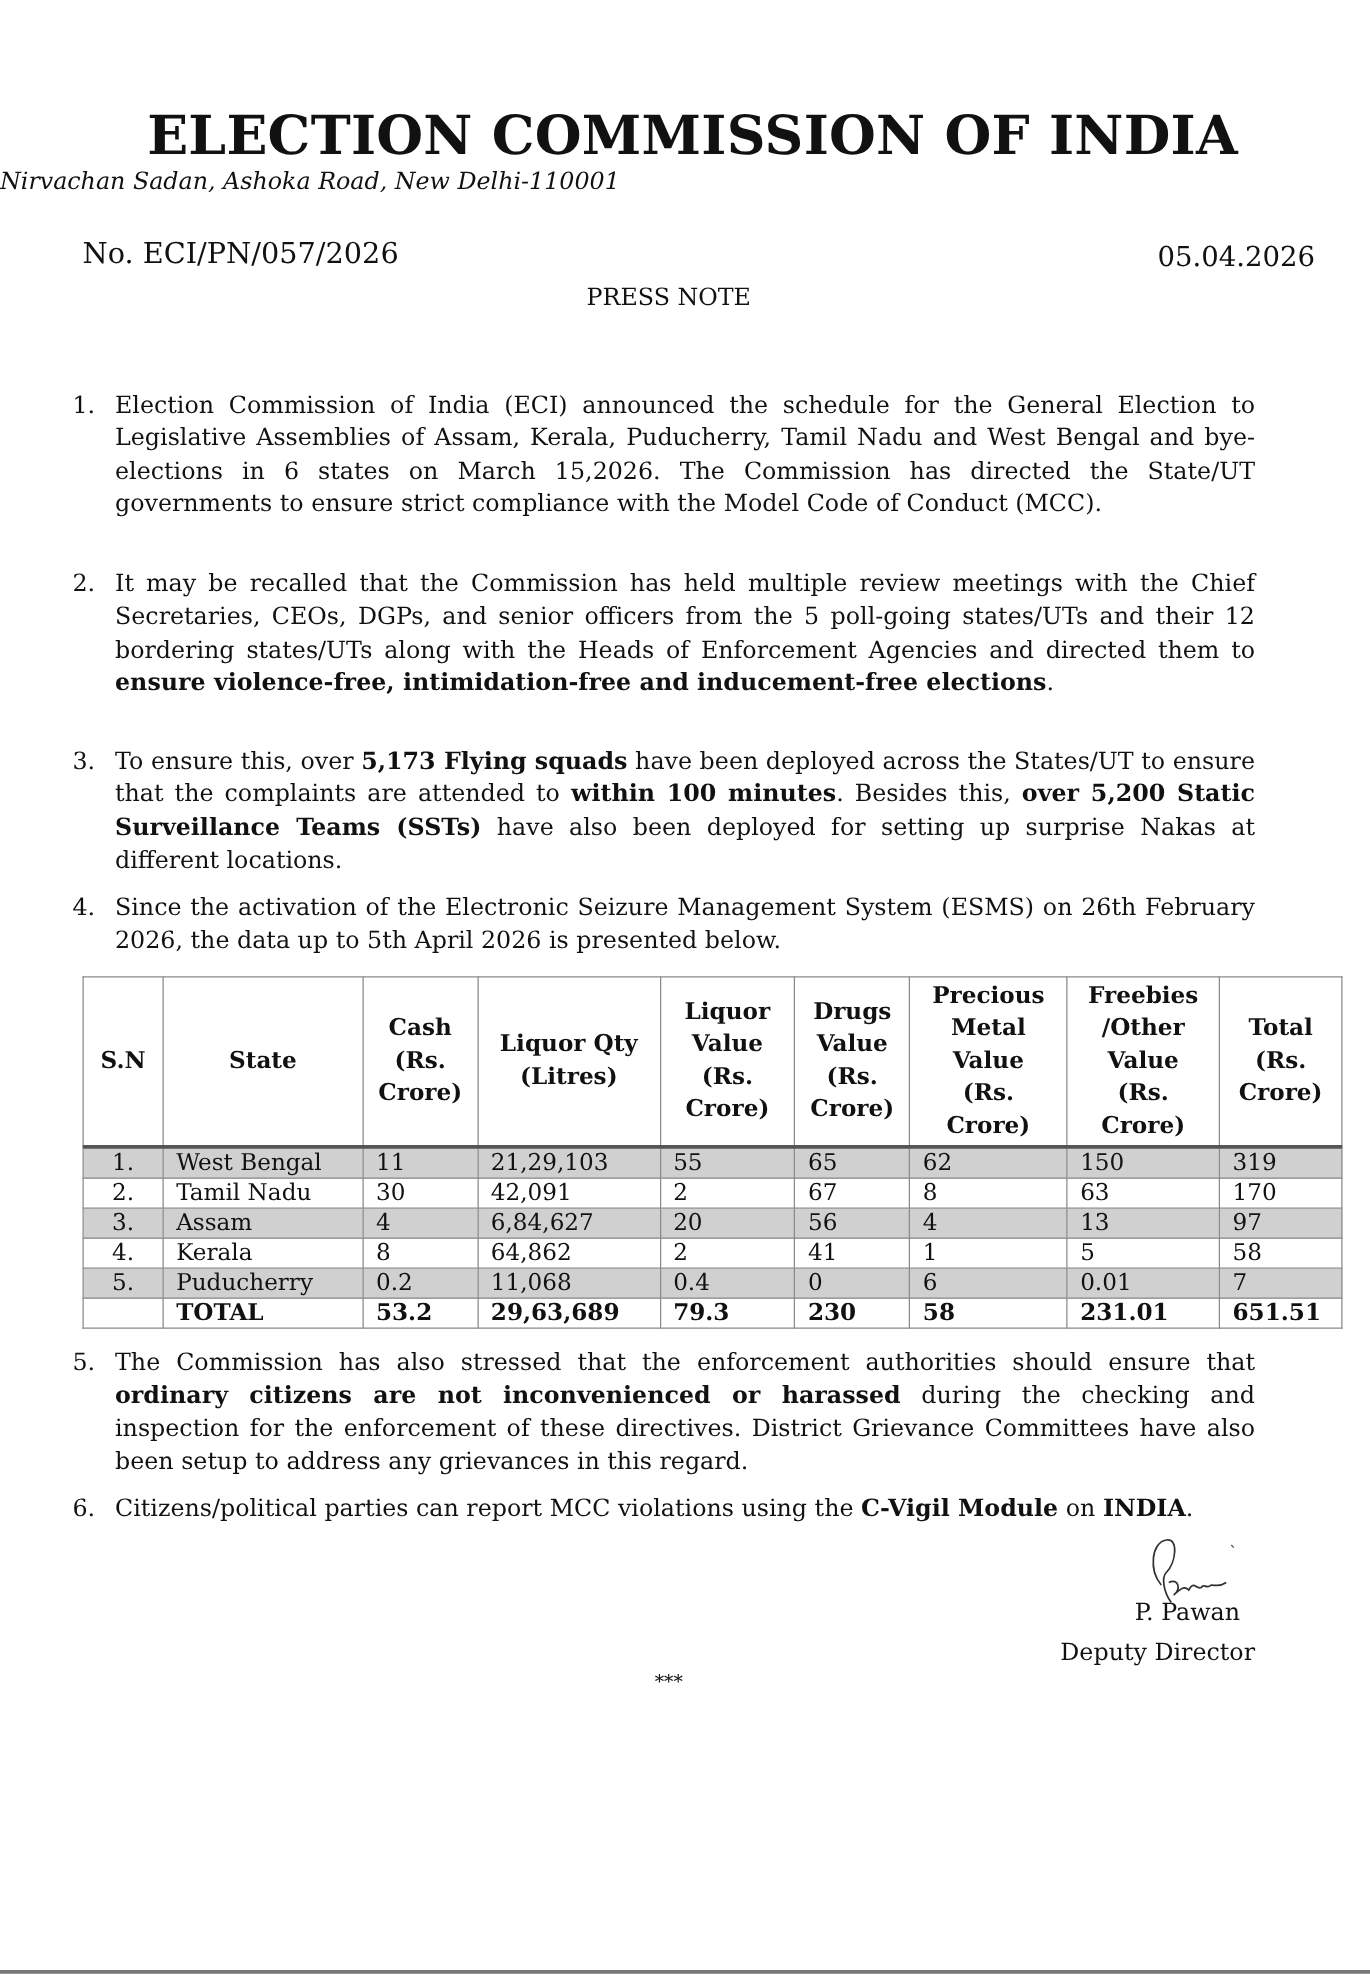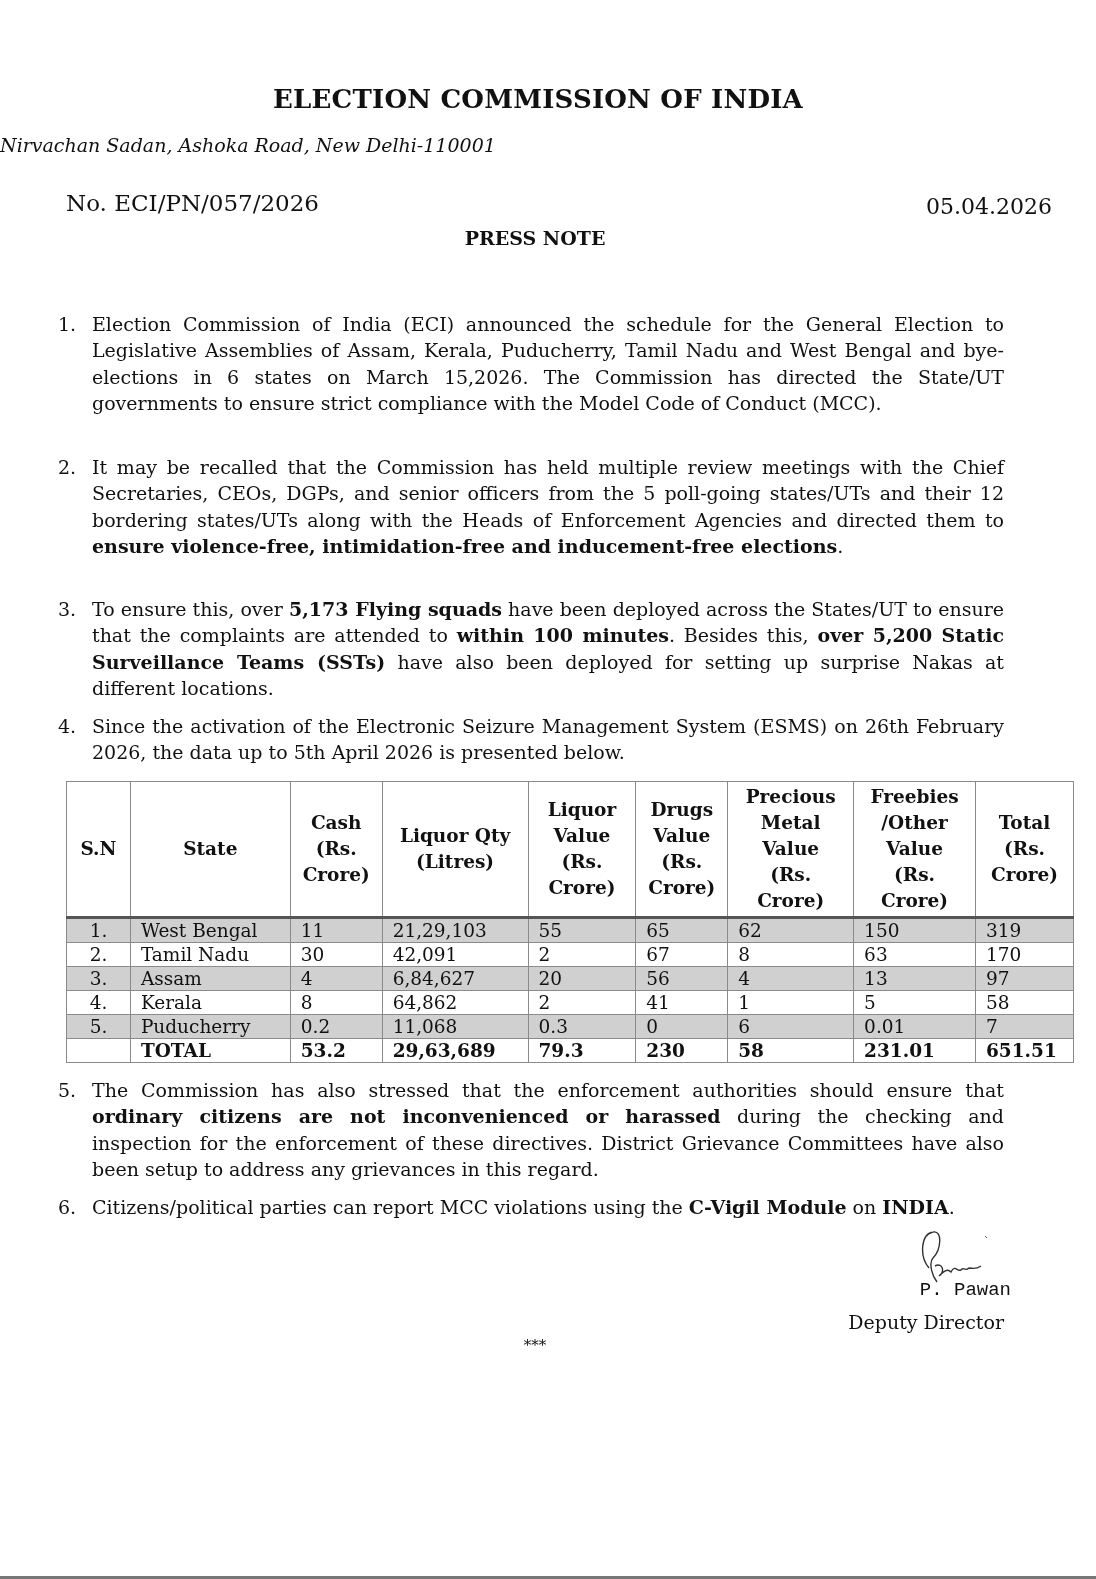--- a/index.html
+++ b/index.html
@@ -3,30 +3,30 @@
 <meta charset="utf-8">
 <style>
   html, body { margin: 0; padding: 0; background: #ffffff; }
   body {
     width: 1096px; height: 1579px; position: relative; overflow: hidden;
     font-family: "DejaVu Serif", "Liberation Serif", serif;
     color: #111;
   }
   .page { position: absolute; left: 0; top: 0; width: 1096px; height: 1570px; }
   .title {
-    position: absolute; left: 0; width: 1076px; top: 84px; text-align: center;
-    font-family: "DejaVu Serif", serif; font-weight: bold; font-size: 26px; letter-spacing: 0.2px;
+    position: absolute; left: 16px; width: 1076px; top: 84px; text-align: center;
+    font-family: "DejaVu Serif", serif; font-weight: bold; font-size: 43px; letter-spacing: 0.2px;
   }
   .address {
     position: absolute; left: 0; width: 1076px; top: 134px; text-align: left;
     font-style: italic; font-size: 19px;
   }
   .refno { position: absolute; left: 66px; top: 190px; font-size: 23px; }
   .date { position: absolute; right: 44px; top: 194px; font-size: 22px; }
-  .press { position: absolute; left: 0; width: 1070px; top: 227px; text-align: center; font-weight: bold; font-size: 19px; }
+  .press { position: absolute; left: 0; width: 1070px; top: 227px; text-align: center; font-weight: normal; font-size: 19px; }
   .subject { position: absolute; left: 0; width: 1070px; top: 270px; text-align: center; font-weight: bold; font-size: 18.5px; }
 
   .para {
     position: absolute; left: 92px; width: 912px; font-size: 19px; line-height: 26.3px;
     text-align: justify;
   }
   .para .num { position: absolute; left: -34px; top: 0; }
   .para b { font-weight: bold; }
 
   table.seizure {
@@ -40,21 +40,21 @@
     font-weight: bold; text-align: center; padding: 2px 2px; line-height: 26px; height: 128px;
     font-size: 18.5px;
   }
   table.seizure thead tr { border-bottom: 3px solid #555; }
   table.seizure tbody td { height: 23px; line-height: 22px; }
   table.seizure tbody tr.shade td { background: #d0d0d0; }
   table.seizure tbody tr.total td { font-weight: bold; }
   table.seizure td.sn { text-align: center; padding-left: 0; }
 
   .sign-mark { position: absolute; left: 915px; top: 1228px; }
-  .sign-name { position: absolute; right: 85px; top: 1279px; font-size: 19px; font-family: Liberation Mono, monospace; }
+  .sign-name { position: absolute; right: 104px; top: 1279px; font-size: 19px; }
   .sign-title { position: absolute; right: 92px; top: 1311px; font-size: 19px; }
   .stars { position: absolute; left: 0; width: 1070px; top: 1336px; text-align: center; font-size: 15px; }
   .bottom-rule { position: absolute; left: 0; top: 1576px; width: 1096px; height: 3px; background: #777; }
 </style>
 </head>
 <body>
 
 <div class="page">
 
   <div class="title">ELECTION COMMISSION OF INDIA</div>
@@ -136,21 +136,21 @@
         <td>41</td>
         <td>1</td>
         <td>5</td>
         <td>58</td>
       </tr>
       <tr class="shade">
         <td class="sn">5.</td>
         <td>Puducherry</td>
         <td>0.2</td>
         <td>11,068</td>
-        <td>0.3</td>
+        <td>0.4</td>
         <td>0</td>
         <td>6</td>
         <td>0.01</td>
         <td>7</td>
       </tr>
       <tr class="total">
         <td class="sn"></td>
         <td>TOTAL</td>
         <td>53.2</td>
         <td>29,63,689</td>

